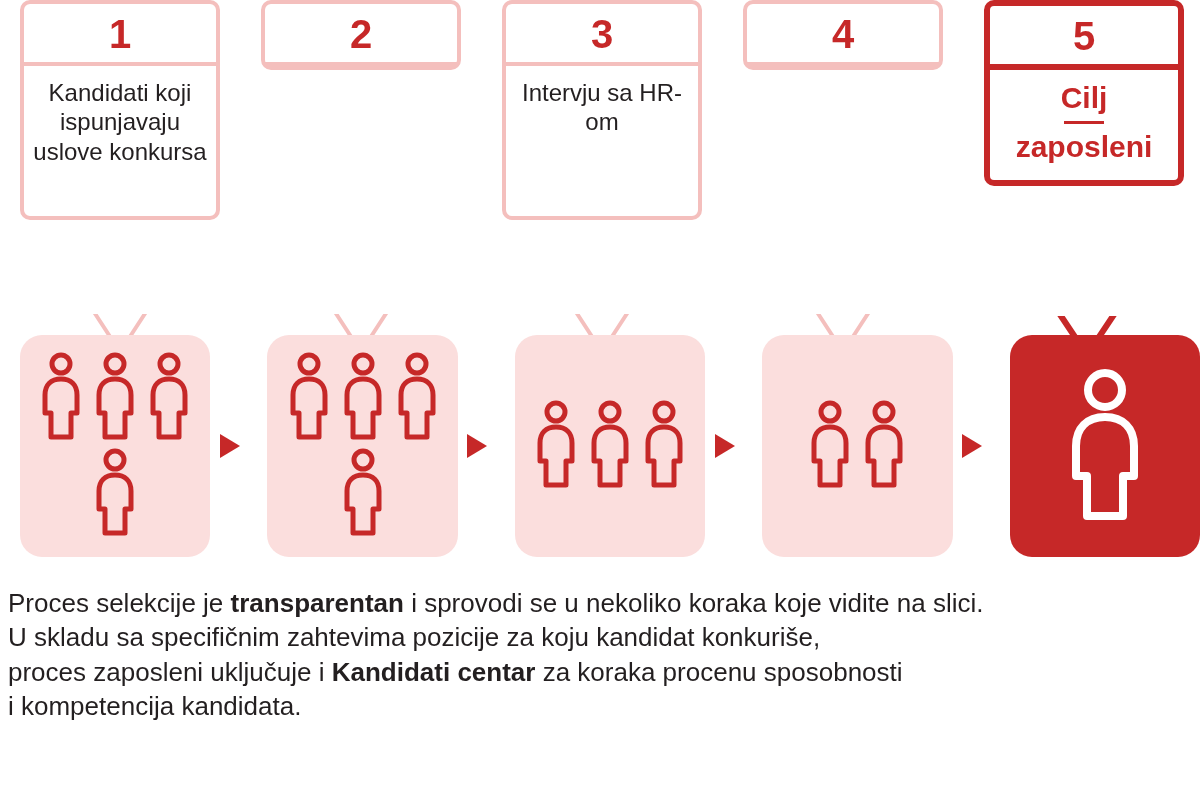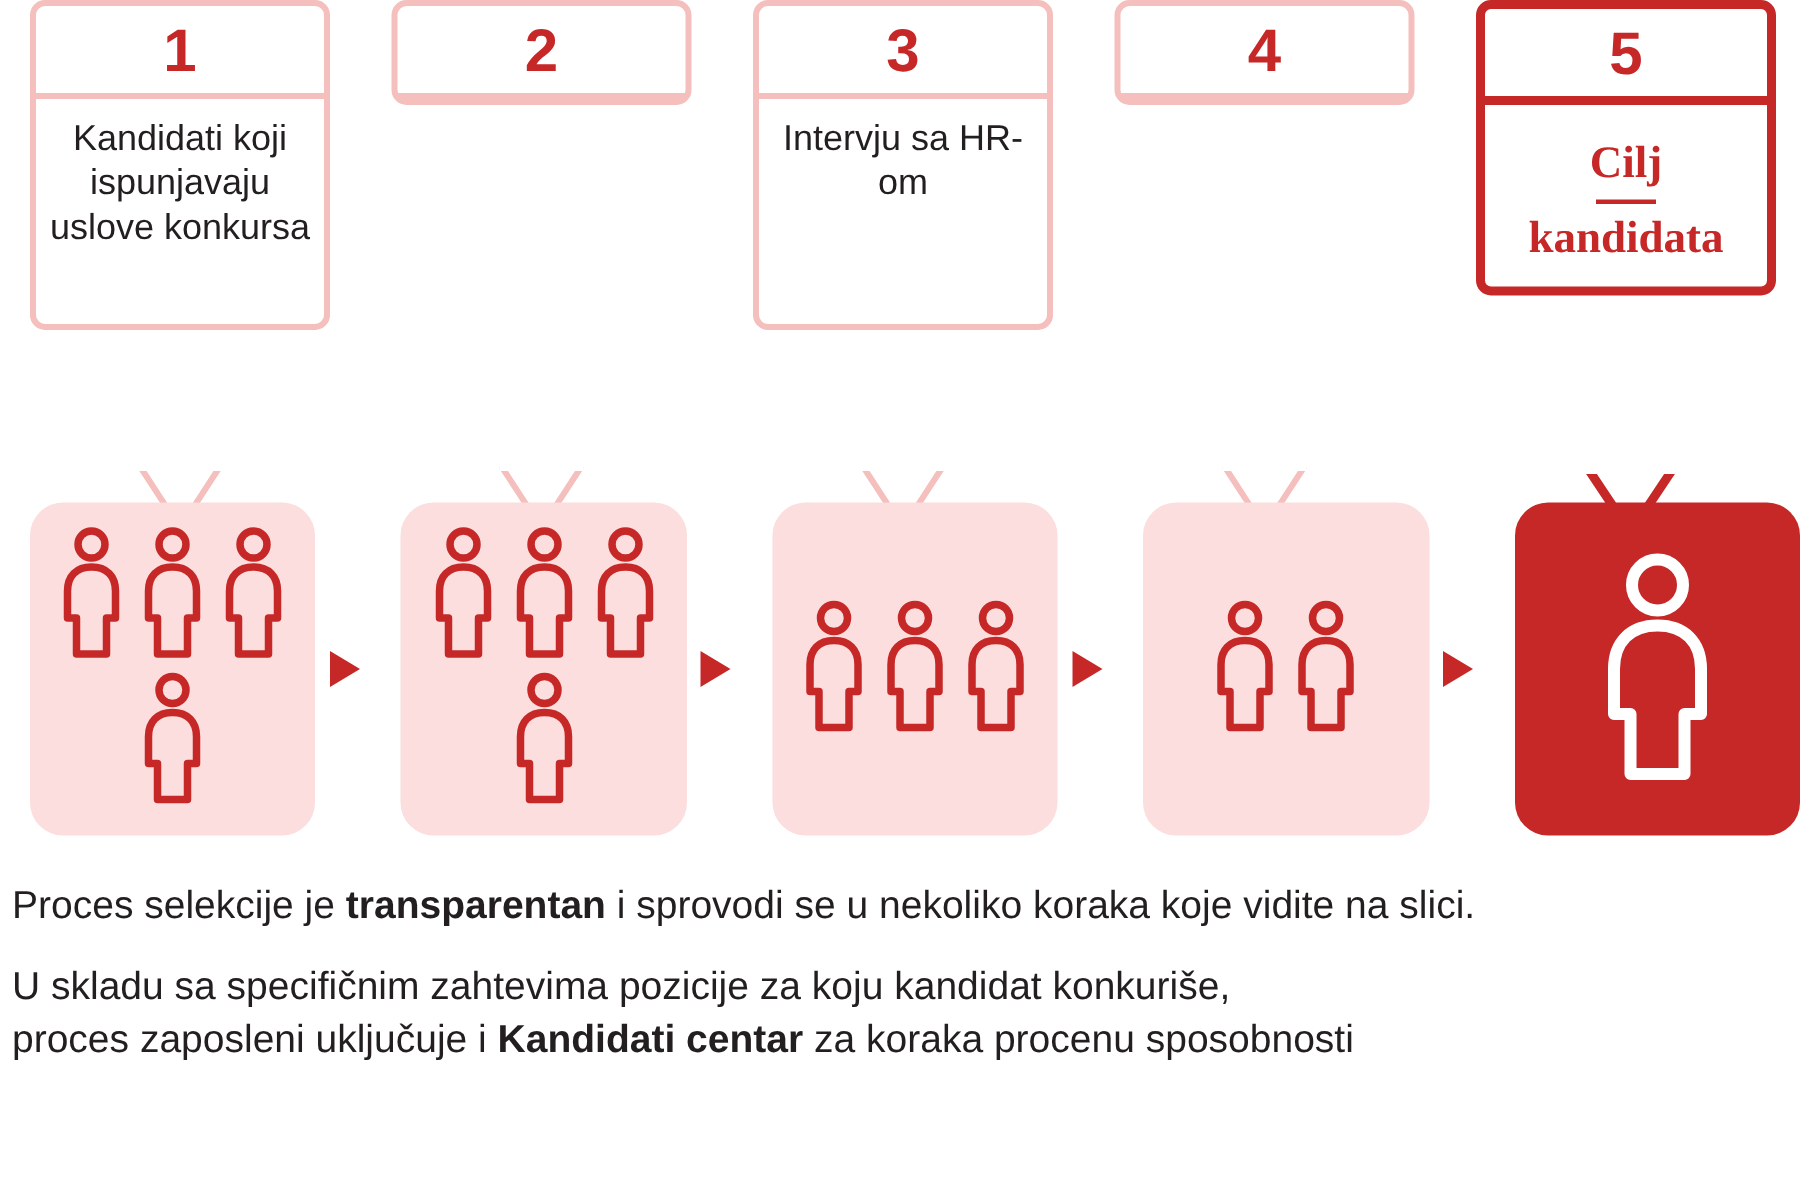--- a/index.html
+++ b/index.html
@@ -74,22 +74,21 @@
     padding: 12px 8px 14px 8px;
     min-height: 150px;
     box-sizing: border-box;
     display: flex;
     align-items: flex-start;
     justify-content: center;
   }
   .step.final .bubble-body {
     min-height: 110px;
     align-items: center;
-    padding: 20px 8px 14px 8px;
-    font-family: Liberation Serif, serif;
+    padding: 8px 8px 14px 8px;
   }
   .goal-text {
     font-size: 30px;
     font-weight: bold;
     color: #c62828;
     line-height: 1.25;
     text-align: center;
   }
   .goal-text .goal-line1 {
     display: block;
@@ -161,21 +160,21 @@
     position: absolute;
     left: 8px;
     top: 586px;
     width: 1184px;
   }
   .cap-line {
     font-size: 26px;
     line-height: 1.32;
     color: #231f20;
   }
-  .cap-para1 { margin-bottom: 20px; }
+  .cap-para1 { }
   .cap-line b { font-weight: bold; }
 </style>
 </head>
 <body>
 
 <div class="page">
 
   <div class="steps">
 
     <div class="step">
@@ -228,21 +227,21 @@
       </div>
     </div>
 
     <div class="step final">
       <div class="bubble">
         <div class="bubble-num">5</div>
         <div class="bubble-body">
           <div class="goal-text">
             <span class="goal-line1">Cilj</span>
             <span class="goal-rule"></span>
-            <span>kandidata</span>
+            <span>zaposleni</span>
           </div>
         </div>
       </div>
       <div class="tail">
         <svg width="62" height="48" viewBox="0 0 62 48">
           <path d="M3,3 L59,3 L31,45 Z" fill="#ffffff" stroke="#c62828" stroke-width="6" stroke-linejoin="round"></path>
           <rect x="0" y="0" width="62" height="6" fill="#ffffff"></rect>
         </svg>
       </div>
     </div>
@@ -385,15 +384,16 @@
   </div>
 
   <div class="caption">
     <div class="cap-line cap-para1">
       <span>Proces selekcije je </span><b>transparentan</b><span> i sprovodi se u nekoliko koraka koje vidite na slici.</span>
     </div>
     <div class="cap-line">U skladu sa specifičnim zahtevima pozicije za koju kandidat konkuriše,</div>
     <div class="cap-line">
       <span>proces zaposleni uključuje i </span><b>Kandidati centar</b><span> za koraka procenu sposobnosti</span>
     </div>
+    <div class="cap-line">i kompetencija kandidata.</div>
   </div>
 
 </div>
 
 </body></html>

